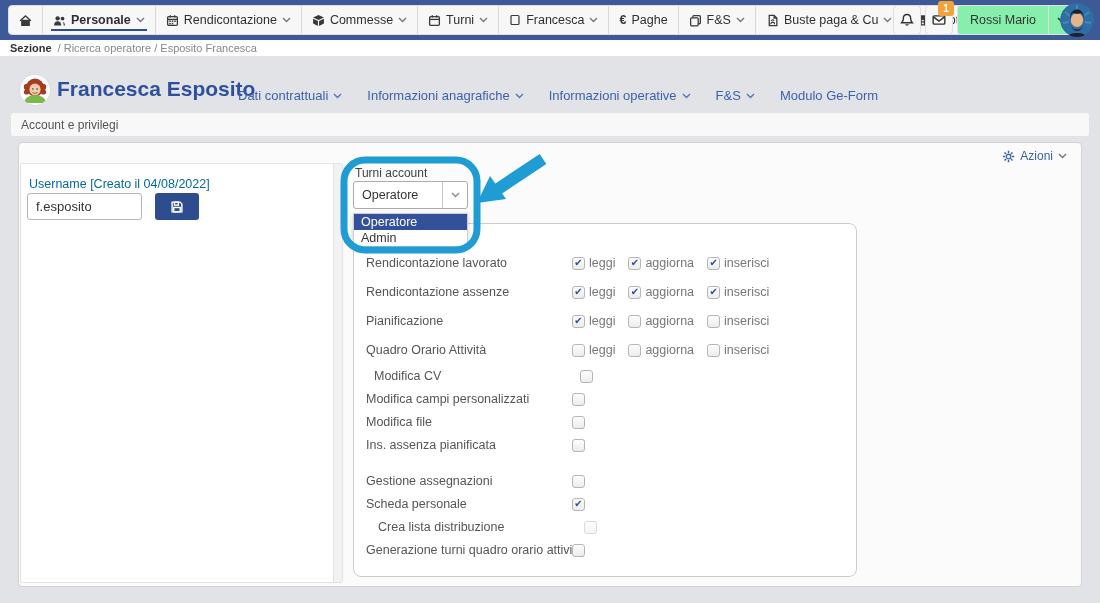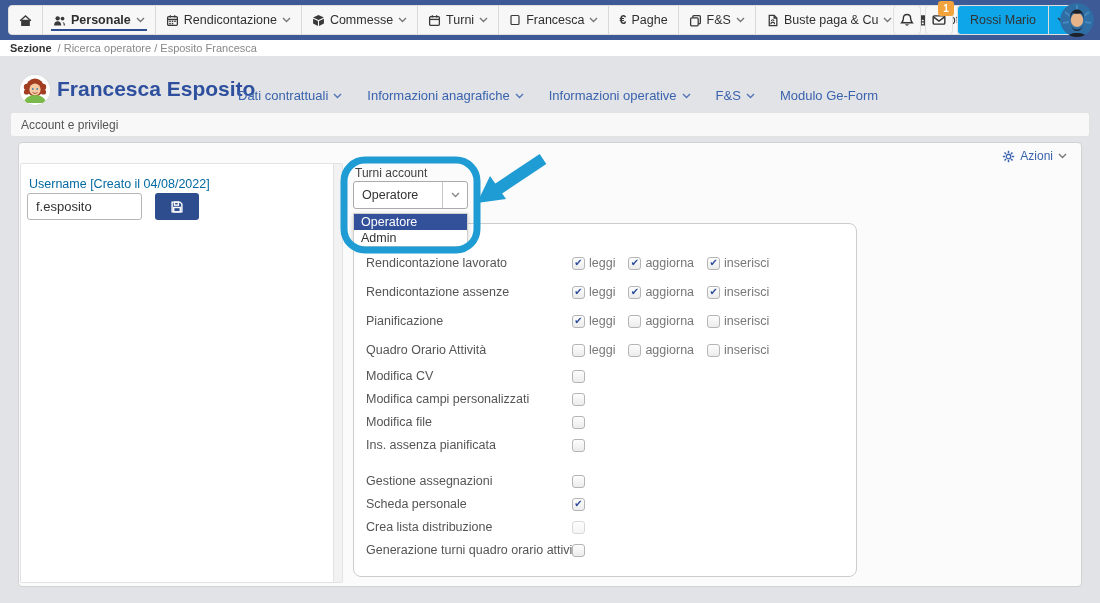--- a/index.html
+++ b/index.html
@@ -20,21 +20,21 @@
   .nav-item .icon { display:flex; align-items:center; color:#3a3a3a; }
   .nav-item .euro { font-weight:bold; font-size:12.5px; }
   .nav-item.active { font-weight:bold; }
   .nav-item.active::after { content:""; position:absolute; left:8px; right:8px; bottom:3px; height:2.5px; background:#2e4d8e; }
   .chev { display:flex; align-items:center; color:#777; }
   .pill-btn { position:absolute; top:5px; height:30px; background:#f7f7f7; border:1px solid #dfdfdf;
     border-radius:4px; display:flex; align-items:center; justify-content:center; cursor:pointer; }
   .badge { position:absolute; left:938px; top:1px; min-width:16px; height:15px; background:#f2a33c;
     border-radius:3px; color:#fff; font-size:10px; font-weight:bold; display:flex; align-items:center;
     justify-content:center; padding:0 3px; z-index:5; }
-  .user-pill { position:absolute; left:957px; top:5px; height:30px; background:#0ea5e9;
+  .user-pill { position:absolute; left:957px; top:5px; height:30px; background:#86efac;
     border:1px solid #dfdfdf; border-radius:4px; display:flex; align-items:stretch; cursor:pointer;}
   .user-name { display:flex; align-items:center; padding:0 12px; font-size:12.5px; color:#333; }
   .user-chev { width:25px; border-left:1px solid #ddd; display:flex; align-items:center; justify-content:center; }
   .avatar-top { position:absolute; left:1060px; top:3px; width:34px; height:34px; border-radius:50%;
     overflow:hidden; cursor:pointer; }
   
   .breadcrumb { position:absolute; left:0; top:40px; width:1100px; height:17px; background:#ffffff;
     border-bottom:1px solid #e4e4e4; display:flex; align-items:center; padding-left:10px; font-size:11px; }
   .bc-section { font-weight:bold; color:#333; }
   .bc-path { color:#888; margin-left:6px; }
@@ -463,21 +463,21 @@
             <span class="check-item">
               <span class="cb"></span>
               <span class="check-lbl">aggiorna</span>
             </span>
             <span class="check-item">
               <span class="cb"></span>
               <span class="check-lbl">inserisci</span>
             </span>
           </span>
         </div>
-        <div class="perm-row" style="margin-bottom: 5px;">
+        <div class="perm-row" style="margin-bottom: 5px; margin-left: 8px;">
           <span class="perm-label">Modifica CV</span>
           <span class="checks">
             <span class="check-item">
               <span class="cb"></span>
             </span>
           </span>
         </div>
         <div class="perm-row" style="margin-bottom: 5px;">
           <span class="perm-label">Modifica campi personalizzati</span>
           <span class="checks">
@@ -511,21 +511,21 @@
           </span>
         </div>
         <div class="perm-row" style="margin-bottom: 5px;">
           <span class="perm-label">Scheda personale</span>
           <span class="checks">
             <span class="check-item">
               <span class="cb checked">✔</span>
             </span>
           </span>
         </div>
-        <div class="perm-row" style="margin-bottom: 5px;">
+        <div class="perm-row" style="margin-bottom: 5px; margin-left: 12px;">
           <span class="perm-label">Crea lista distribuzione</span>
           <span class="checks">
             <span class="check-item">
               <span class="cb disabled"></span>
             </span>
           </span>
         </div>
         <div class="perm-row" style="margin-bottom: 0px;">
           <span class="perm-label">Generazione turni quadro orario attività</span>
           <span class="checks">

